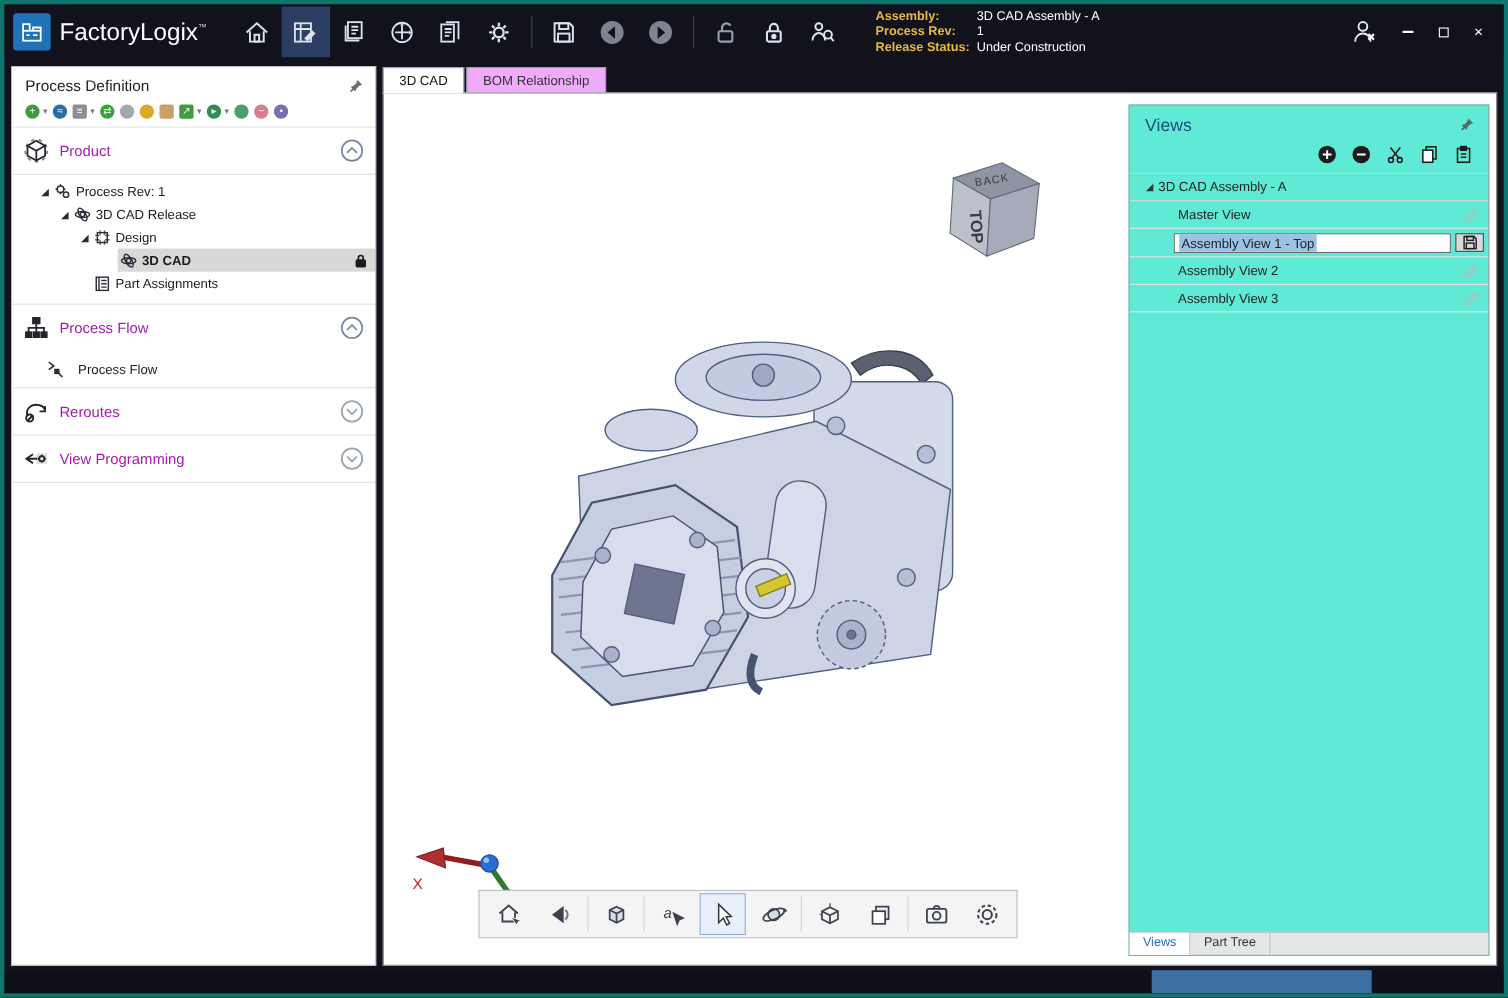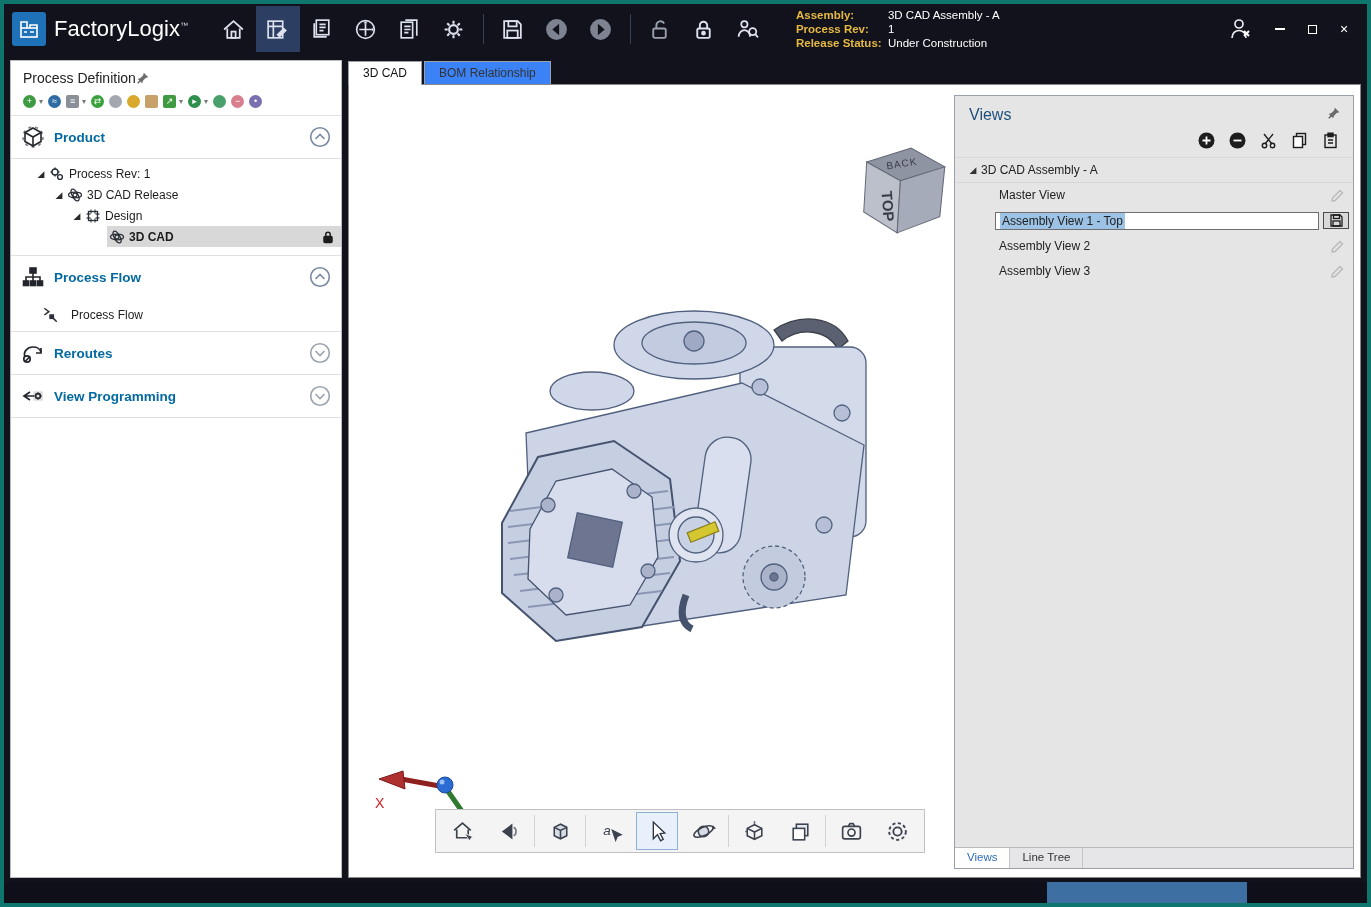--- a/index.html
+++ b/index.html
@@ -27,66 +27,66 @@
 .winbtn{width:30px;height:26px;display:flex;align-items:center;justify-content:center;color:#fff;font-size:14px;cursor:pointer}
 .minbar{width:10px;height:2px;background:#fff;display:inline-block}
 .maxbox{width:9px;height:9px;border:1px solid #fff;display:inline-block}
 
 
 .content{flex:1;display:flex;padding:6px 6px 4px 6px;gap:6px;min-height:0}
 .panel{background:#fff;border:1px solid #b9bcc2}
 
 
 .left-panel{width:332px;display:flex;flex-direction:column;font-size:12px;color:#1c1c1c;overflow:hidden}
-.lp-head{display:flex;align-items:center;padding:9px 10px 6px 12px}
+.lp-head{display:flex;align-items:center;justify-content:space-between;padding:9px 10px 6px 12px}
 .lp-title{font-size:14px;color:#222}
 .pin{color:#555;width:14px;height:14px;cursor:pointer}
 .lp-tools{display:flex;align-items:center;gap:5px;padding:3px 8px 7px 12px;border-bottom:1px solid #e2e2e2}
 .mi{width:13px;height:13px;border-radius:50%;display:flex;align-items:center;justify-content:center;color:#fff;font-size:9px;line-height:1;cursor:pointer;flex:0 0 auto}
 .mi.sq{border-radius:2px}
 .caret{color:#777;font-size:8px;cursor:pointer;margin-left:-2px}
 .sec{display:flex;align-items:center;gap:9px;padding:9px 10px;border-bottom:1px solid #e0e0e0}
-.sec .sname{font-weight:bold;font-size:13.5px;color:#0369a1;flex:1}
+.sec .sname{font-weight:normal;font-size:13.5px;color:#a21caf;flex:1}
 .secicon{width:24px;height:24px;color:#23262c;flex:0 0 auto}
 .secicon svg{width:100%;height:100%}
 .circ{width:22px;height:22px;flex:0 0 auto;cursor:pointer}
 .tree{padding:4px 0 8px 0;border-bottom:1px solid #e0e0e0}
 .trow{display:flex;align-items:center;height:21px;cursor:pointer}
 .exp{width:12px;color:#2a2a2a;font-size:9px;text-align:center;flex:0 0 auto}
 .ti{width:16px;height:16px;margin:0 4px 0 2px;color:#2b2f38;flex:0 0 auto}
 .ti svg{width:100%;height:100%}
 .sel-wrap{flex:1;display:flex;align-items:center;background:#d8d8d8;height:21px;padding-right:6px;margin-right:0}
 .sel-wrap .lbl{font-weight:bold}
 .locksm{margin-left:auto;width:14px;height:14px;color:#1c1c1c}
 .flowrow{padding-left:28px;border-bottom:1px solid #e0e0e0;height:34px;display:flex;align-items:center;gap:8px;cursor:pointer}
 
 
 .main-area{flex:1;display:flex;flex-direction:column;min-width:0;position:relative}
 .tabsbar{height:25px;display:flex;align-items:flex-end;gap:2px;flex:0 0 auto}
 .tab{font-size:12px;padding:4px 14px 5px 14px;border:1px solid #9aa0a8;border-bottom:none;cursor:pointer;white-space:nowrap}
 .tab.active{background:#fff;color:#111;position:relative;z-index:2}
-.tab.inactive{background:#3b82f6;color:#333}
+.tab.inactive{background:#f0abfc;color:#333}
 .viewport{flex:1;background:#fff;border:1px solid #888;position:relative;overflow:hidden;margin-top:-1px}
 
 
 .navcube{position:absolute;left:500px;top:52px;width:104px;height:108px}
 
 
 .triad{position:absolute;left:26px;bottom:34px;width:130px;height:74px}
 .axis-x{position:absolute;left:0;top:26px;color:#cc2222;font-size:14px}
 
 
 .vtools{position:absolute;left:86px;bottom:24px;height:44px;background:#f4f4f5;border:1px solid #bfbfc4;display:flex;align-items:center;padding:0 6px;gap:4px}
 .vbtn{width:42px;height:38px;display:flex;align-items:center;justify-content:center;color:#3c424e;cursor:pointer;border:1px solid transparent}
 .vbtn svg{width:25px;height:25px}
 .vbtn.active{background:#e8f0fb;border:1px solid #8fb0d8}
 .vsep{width:1px;height:32px;background:#d2d2d6}
 
 
-.views-panel{position:absolute;top:10px;right:6px;bottom:8px;width:400px;background:#e5e5e5;border:1px solid #9aa0a8;display:flex;flex-direction:column;font-size:12px;color:#222}
+.views-panel{position:absolute;top:10px;right:6px;bottom:8px;width:328px;background:#5eead4;border:1px solid #9aa0a8;display:flex;flex-direction:column;font-size:12px;color:#222}
 .vp-head{display:flex;align-items:flex-start;justify-content:space-between;padding:10px 12px 2px 14px}
 .vp-title{font-size:16px;color:#1f4e79}
 .vp-tools{display:flex;justify-content:flex-end;gap:14px;padding:6px 14px 8px 0;color:#1d1d1d}
 .vp-tools .vpi{width:17px;height:17px;cursor:pointer}
 .vp-tree{flex:1;overflow:hidden}
 .vp-root{display:flex;align-items:center;height:26px;border-top:1px solid #d8d8d8;border-bottom:1px solid #d8d8d8;padding-left:10px;cursor:pointer}
 .vp-item{display:flex;align-items:center;height:25px;border-bottom:1px solid #e6e6e6;padding:0 8px 0 44px;cursor:pointer}
 .vp-item .nm{flex:1}
 .pencil{width:15px;height:15px;color:#b9b9b9;flex:0 0 auto;cursor:pointer}
 .vp-edit{display:flex;align-items:center;height:26px;border-bottom:1px solid #e6e6e6;padding:1px 4px 1px 40px;gap:4px}
@@ -317,20 +317,29 @@
                   <circle cx="8" cy="8" r="2"></circle>
                   <ellipse cx="8" cy="8" rx="6.5" ry="2.8"></ellipse>
                   <ellipse cx="8" cy="8" rx="6.5" ry="2.8" transform="rotate(60 8 8)"></ellipse>
                 </svg></span>
             <span class="lbl">3D CAD</span>
             <span class="locksm"><svg viewBox="0 0 14 14" fill="none" stroke="currentColor" stroke-width="1.5">
                   <rect x="3" y="6.5" width="8" height="6" rx="1" fill="currentColor"></rect>
                   <path d="M4.8 6.5 V4.5 a2.2 2.2 0 0 1 4.4 0 v2"></path>
                 </svg></span>
           </span>
+        </div>
+        <div class="trow" style="padding-left:60px">
+          <span class="exp"></span>
+          <span class="ti"><svg viewBox="0 0 16 16" fill="none" stroke="currentColor" stroke-width="1.3">
+                <rect x="2.5" y="2" width="11" height="12"></rect>
+                <path d="M5 2 v12"></path>
+                <path d="M7 5 h5 M7 8 h5 M7 11 h5"></path>
+              </svg></span>
+          <span class="lbl">Part Assignments</span>
         </div>
       </div>
 
       <div class="sec" style="border-bottom:none">
         <span class="secicon">
           <svg viewBox="0 0 24 24" fill="none" stroke="currentColor" stroke-width="1.6">
               <rect x="9" y="3" width="6" height="5" fill="currentColor"></rect>
               <rect x="2.5" y="16" width="5" height="4.5" fill="currentColor"></rect>
               <rect x="9.5" y="16" width="5" height="4.5" fill="currentColor"></rect>
               <rect x="16.5" y="16" width="5" height="4.5" fill="currentColor"></rect>
@@ -581,21 +590,21 @@
             </div>
             <div class="vp-item">
               <span class="nm">Assembly View 3</span>
               <svg class="pencil" viewBox="0 0 15 15" fill="none" stroke="currentColor" stroke-width="1.4">
                   <path d="M10 2.5 l2.5 2.5 -7.5 7.5 -3 .5 .5-3 Z"></path>
                 </svg>
             </div>
           </div>
           <div class="vp-tabs">
             <div class="vp-tab active"><span>Views</span></div>
-            <div class="vp-tab inactive"><span>Line Tree</span></div>
+            <div class="vp-tab inactive"><span>Part Tree</span></div>
           </div>
         </div>
 
       </div>
     </div>
   </div>
 
   <div class="statusbar">
     <div class="status-accent"></div>
   </div>

